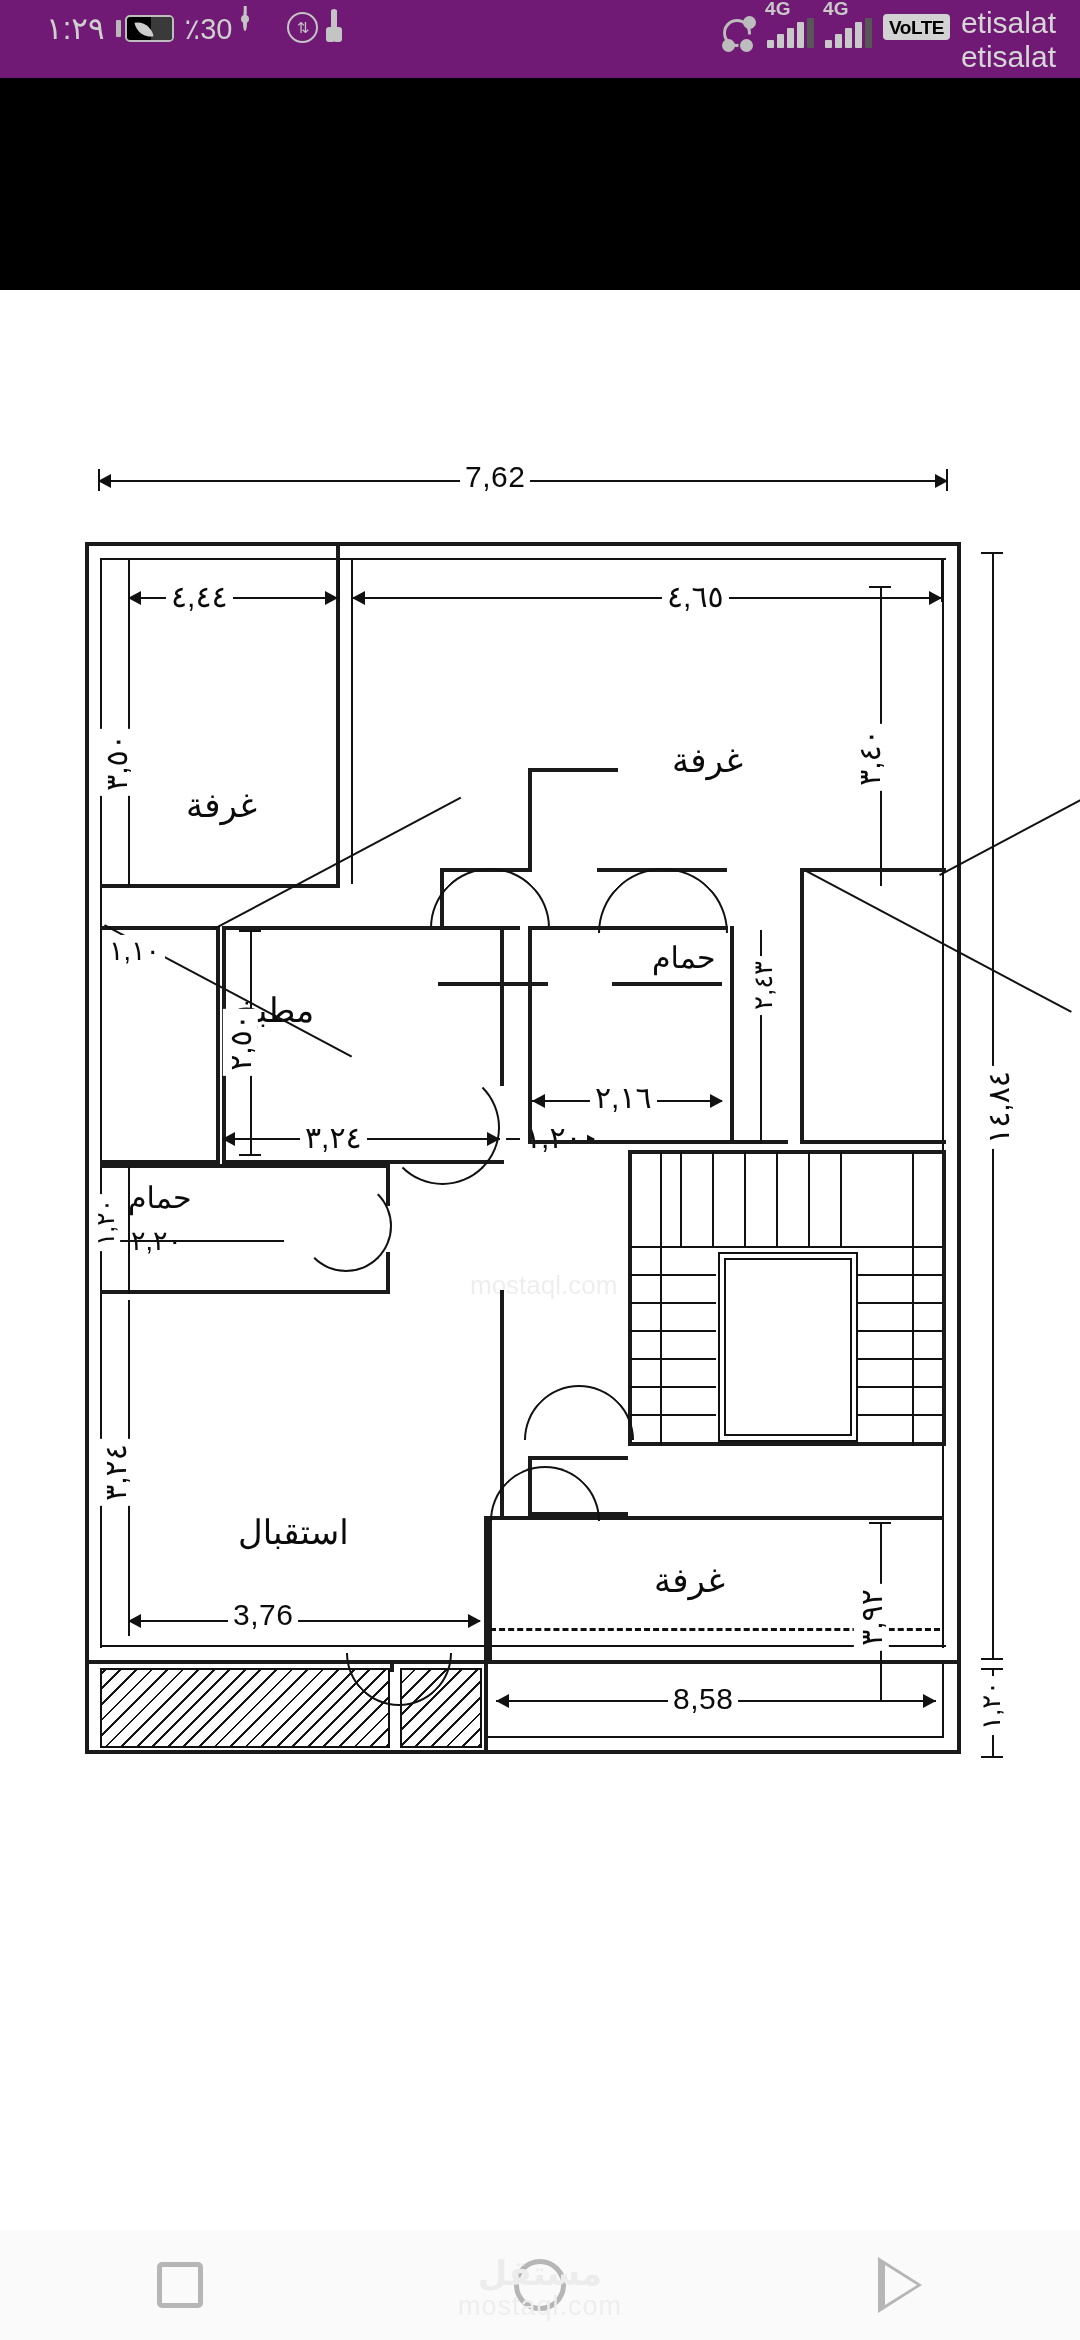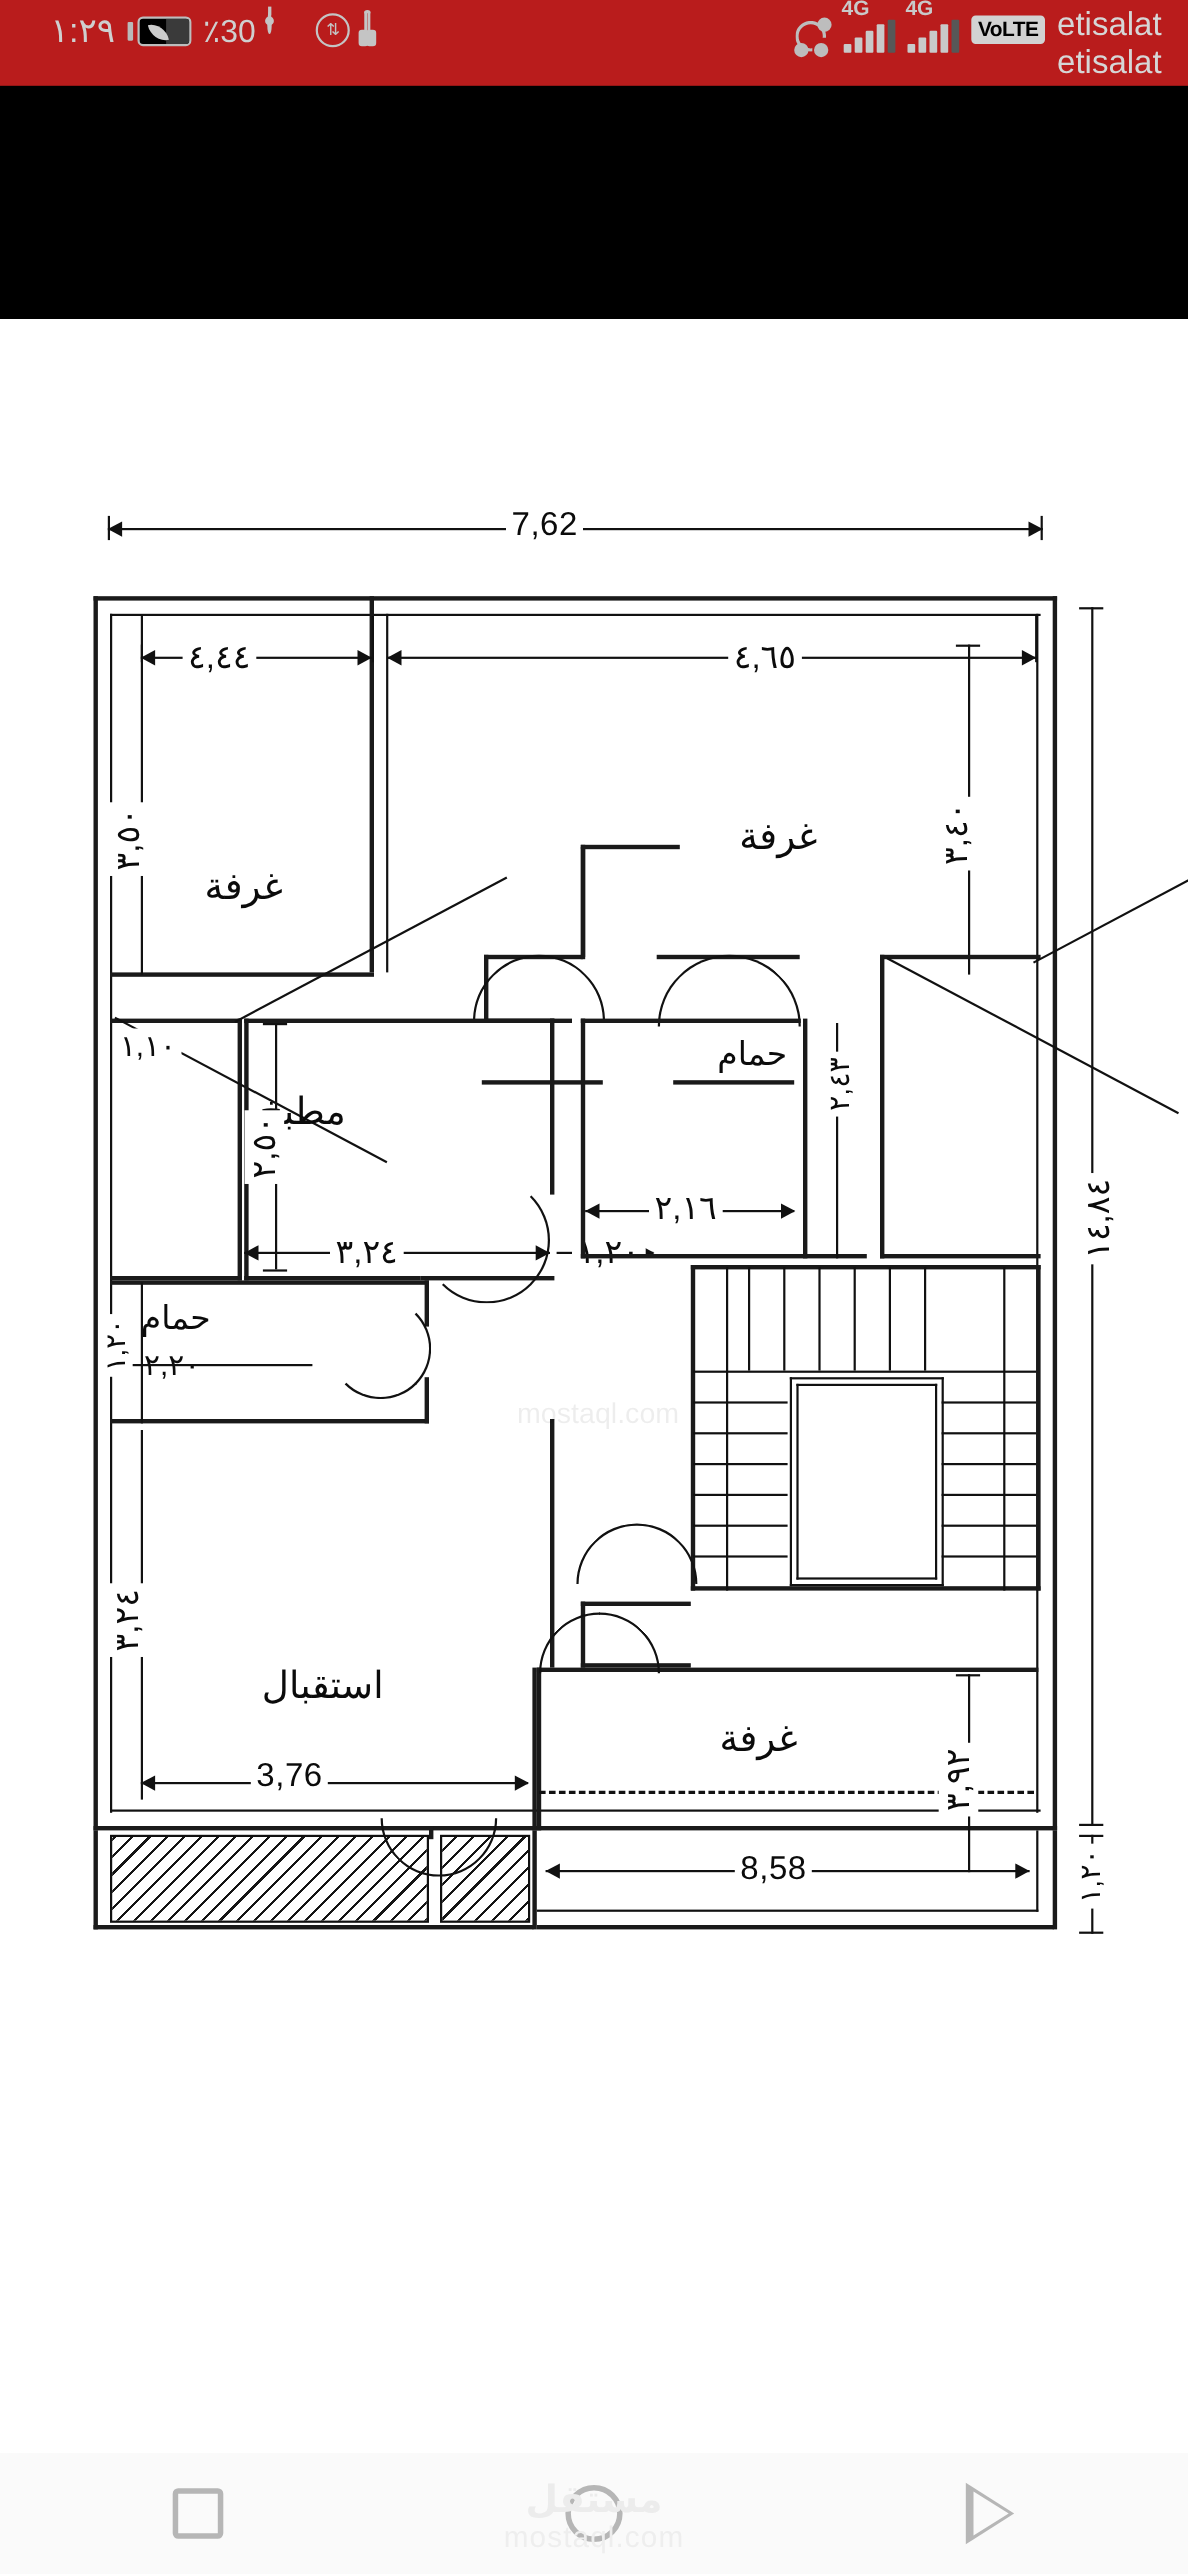--- a/index.html
+++ b/index.html
@@ -7,21 +7,21 @@
     width: 1080px; height: 2340px;
     background: #000;
     font-family: "Liberation Sans", "DejaVu Sans", sans-serif;
     overflow: hidden;
   }
   #phone { position: relative; width: 1080px; height: 2340px; background: #000; }
 
   
   #status-bar {
     position: absolute; top: 0; left: 0; width: 1080px; height: 78px;
-    background: #b91c1c; color: #c9c9c9; padding-left: 41px;
+    background: #701a75; color: #c9c9c9; padding-left: 41px;
   }
   .sb-left {
     position: absolute; left: 46px; top: 10px;
     display: flex; align-items: center; gap: 11px;
   }
   .sb-time { font-size: 31px; letter-spacing: 0px; color: #cfcfcf; }
   .sb-batt-wrap { display: flex; align-items: center; gap: 4px; }
   .sb-batt-tick { width: 5px; height: 17px; background: #b9b9b9; border-radius: 1px; }
   .sb-batt {
     width: 49px; height: 27px; border: 2px solid #bdbdbd; border-radius: 5px;

